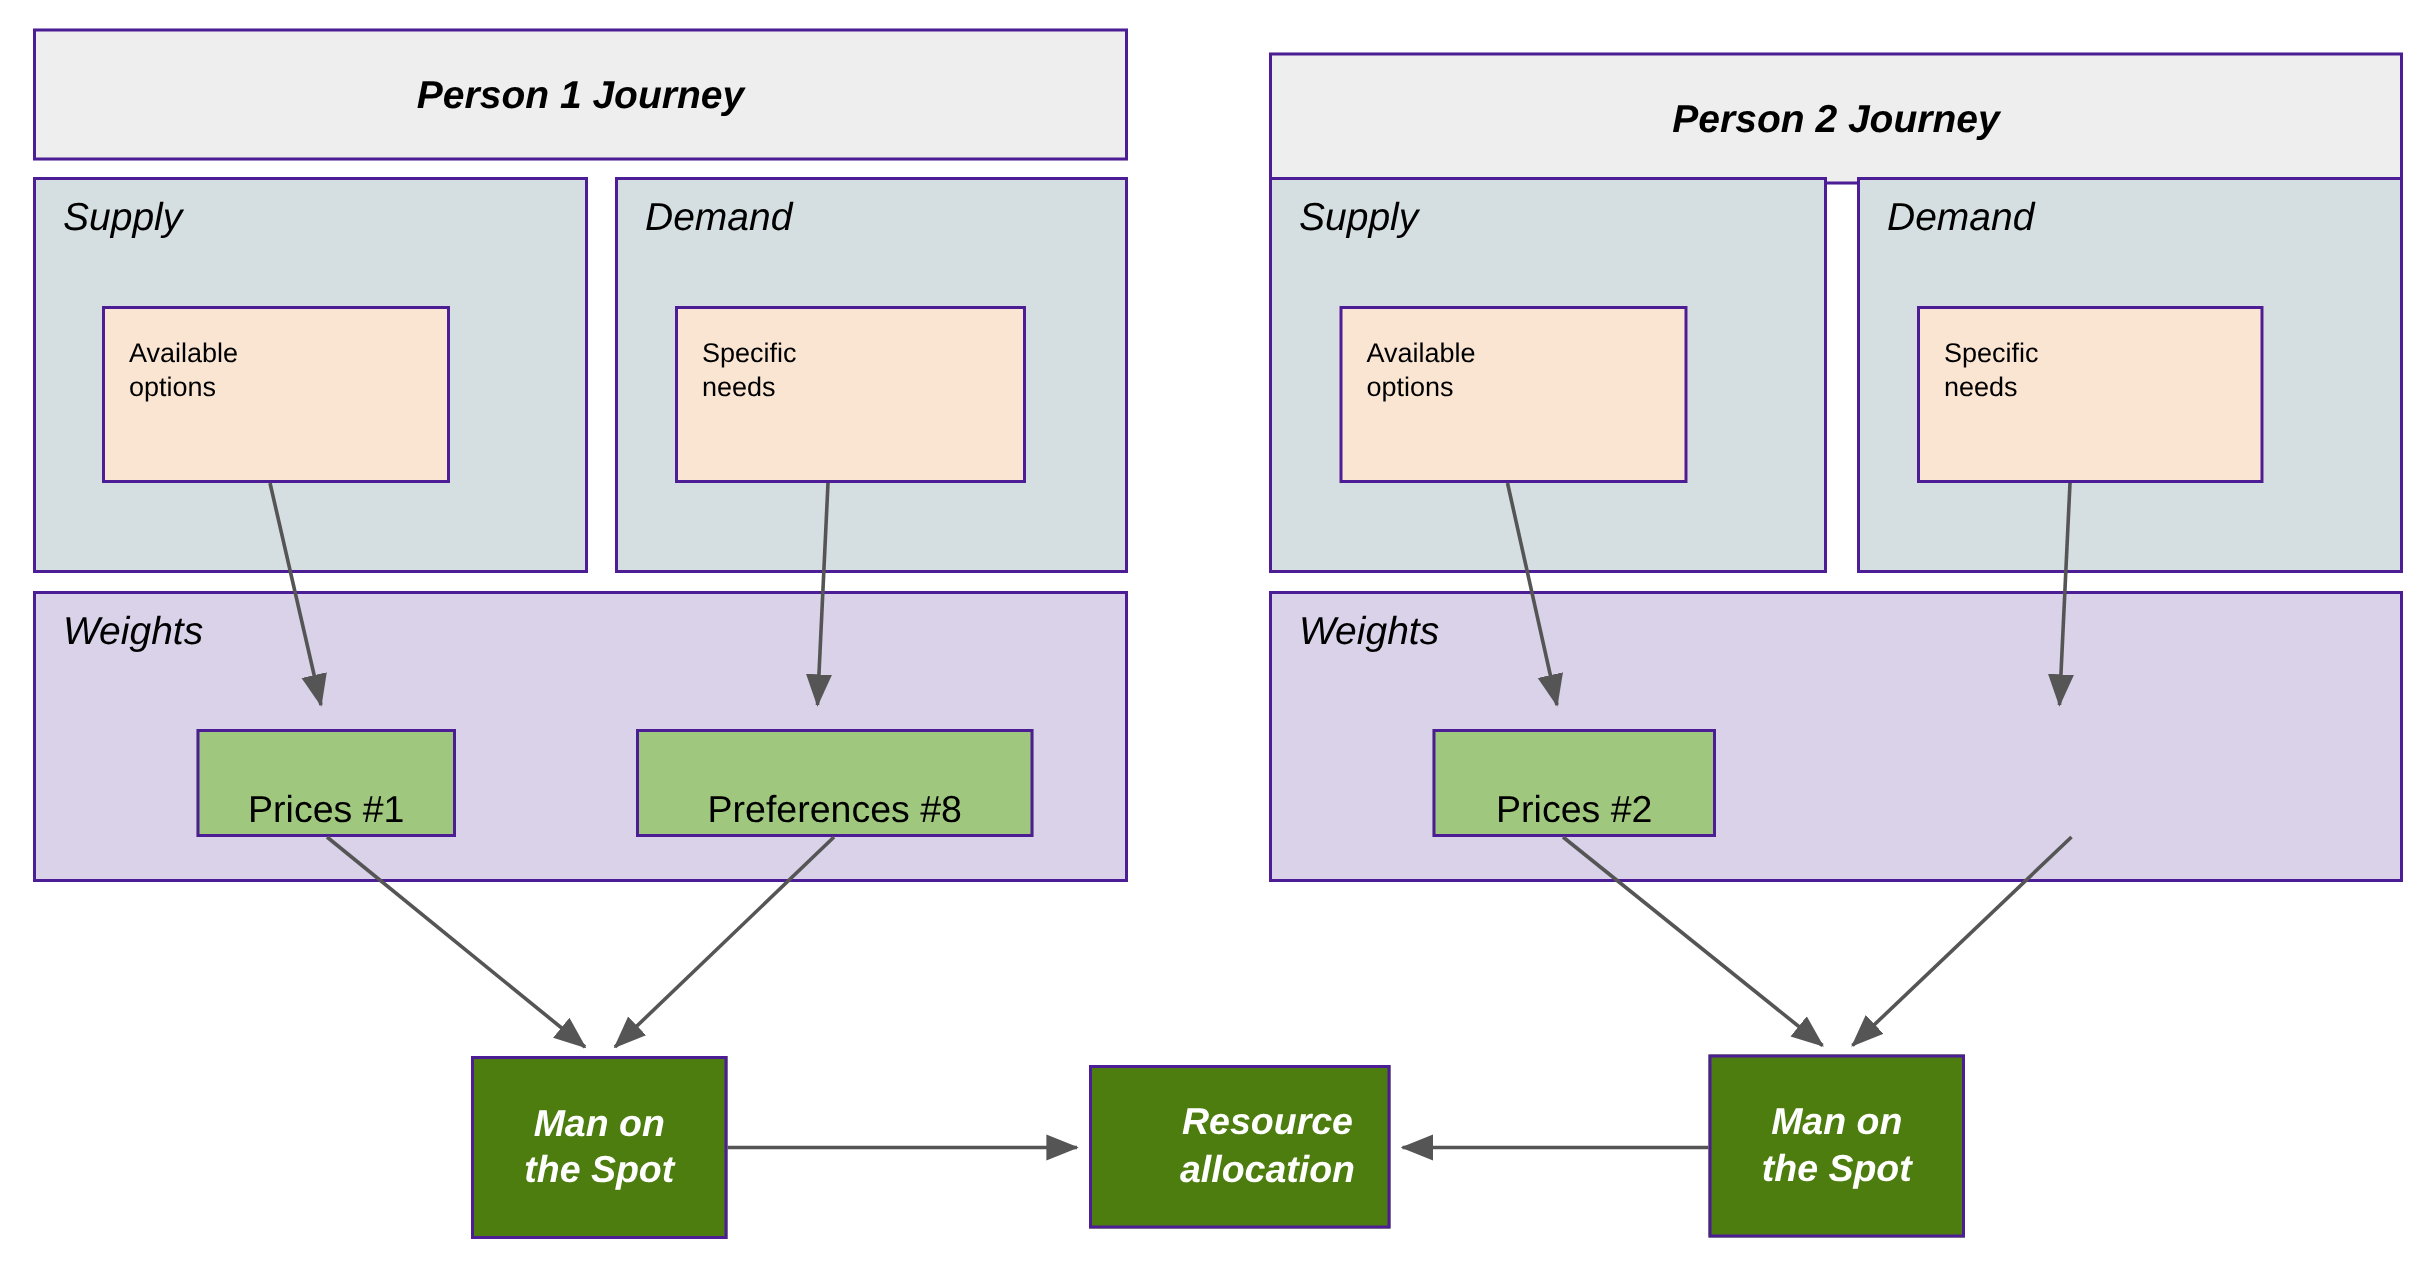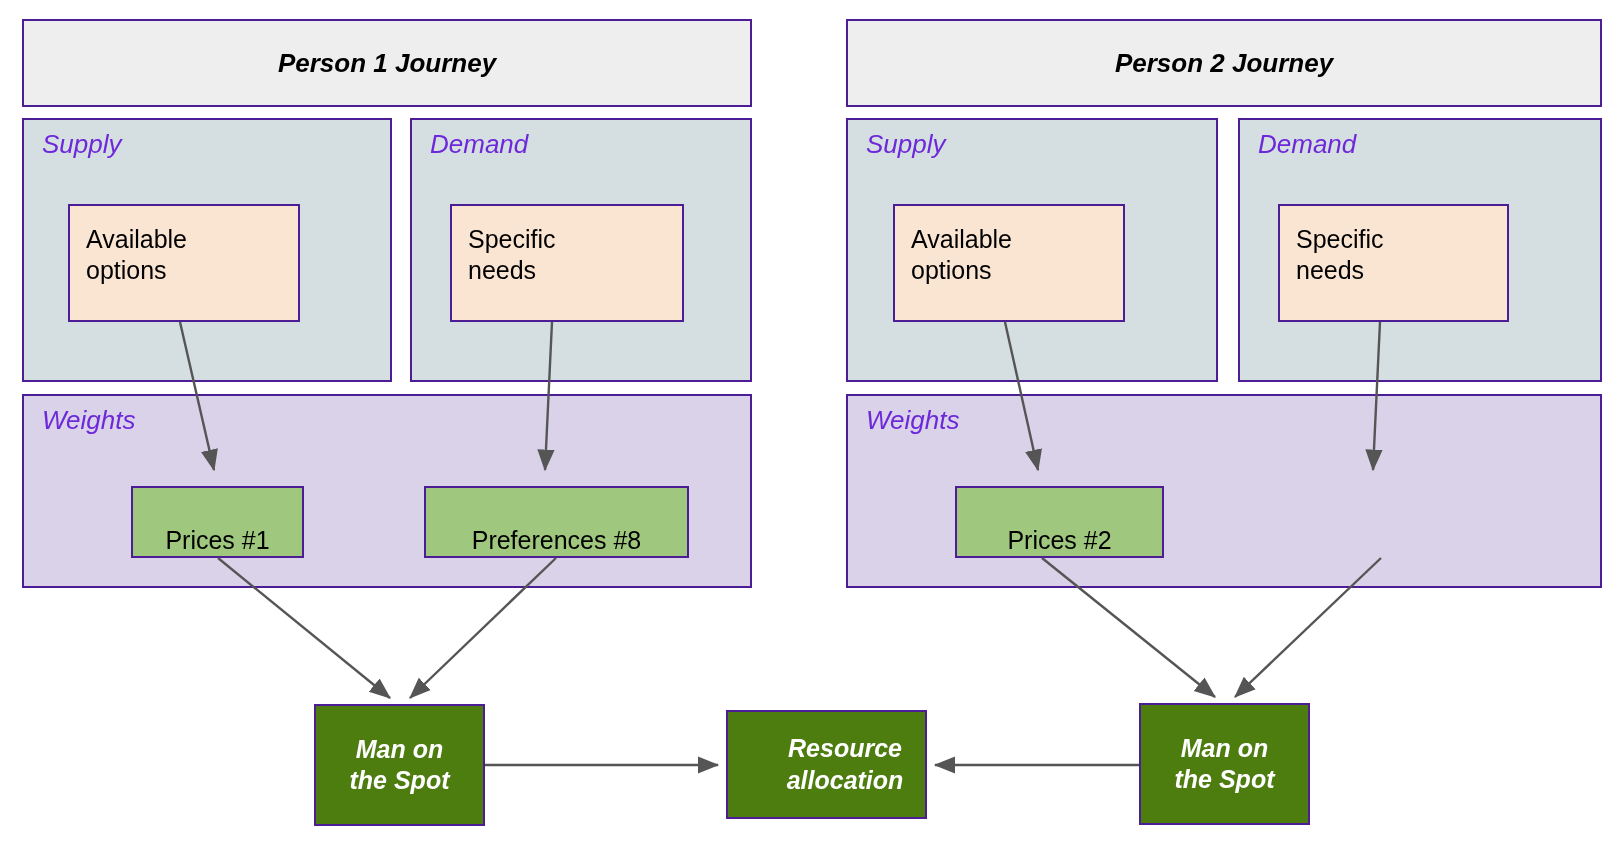--- a/index.html
+++ b/index.html
@@ -43,30 +43,30 @@
   }
   
   .group-purple {
     background: #d9d2e9;
     align-items: flex-start;
     justify-content: flex-start;
   }
   .group-label {
     font-style: italic;
     font-size: 26px;
-    color: #6d28d9;
+    color: #000000;
     padding: 11px 0 0 18px;
     text-align: left;
     line-height: 1;
     white-space: nowrap;
   }
   
   .node-peach {
     background: #fae5d3;
-    font-size: 25px;
+    font-size: 18px;
     color: #000000;
     align-items: flex-start;
     justify-content: flex-start;
     padding: 18px 16px;
   }
   .node-peach .txt {
     text-align: left;
     white-space: pre-line;
   }
   
@@ -131,21 +131,21 @@
 
   <div class="box node-green" style="left:424px; top:486px; width:265px; height:72px;">
     <span>Preferences #8</span>
   </div>
 
   <div class="box node-orange" style="left:314px; top:704px; width:171px; height:122px;">
     <span>Man on
 the Spot</span>
   </div>
 
-  <div class="box journey-header" style="left:846px; top:19px; width:756px; height:88px;">
+  <div class="box journey-header" style="left:846px; top:35px; width:756px; height:88px;">
     <span>Person 2 Journey</span>
   </div>
 
   <div class="box group-blue" style="left:846px; top:118px; width:372px; height:264px;">
     <span class="group-label">Supply</span>
   </div>
 
   <div class="box group-blue" style="left:1238px; top:118px; width:364px; height:264px;">
     <span class="group-label">Demand</span>
   </div>
@@ -157,21 +157,21 @@
 
   <div class="box node-peach" style="left:1278px; top:204px; width:231px; height:118px;">
     <span class="txt">Specific
 needs</span>
   </div>
 
   <div class="box group-purple" style="left:846px; top:394px; width:756px; height:194px;">
     <span class="group-label">Weights</span>
   </div>
 
-  <div class="box node-green" style="left:955px; top:486px; width:209px; height:72px;">
+  <div class="box node-green" style="left:955px; top:486px; width:189px; height:72px;">
     <span>Prices #2</span>
   </div>
 
 
   <div class="box node-orange" style="left:1139px; top:703px; width:171px; height:122px;">
     <span>Man on
 the Spot</span>
   </div>
 
   <div class="box node-orange" style="left:726px; top:710px; width:201px; height:109px;padding-left:37px;">

